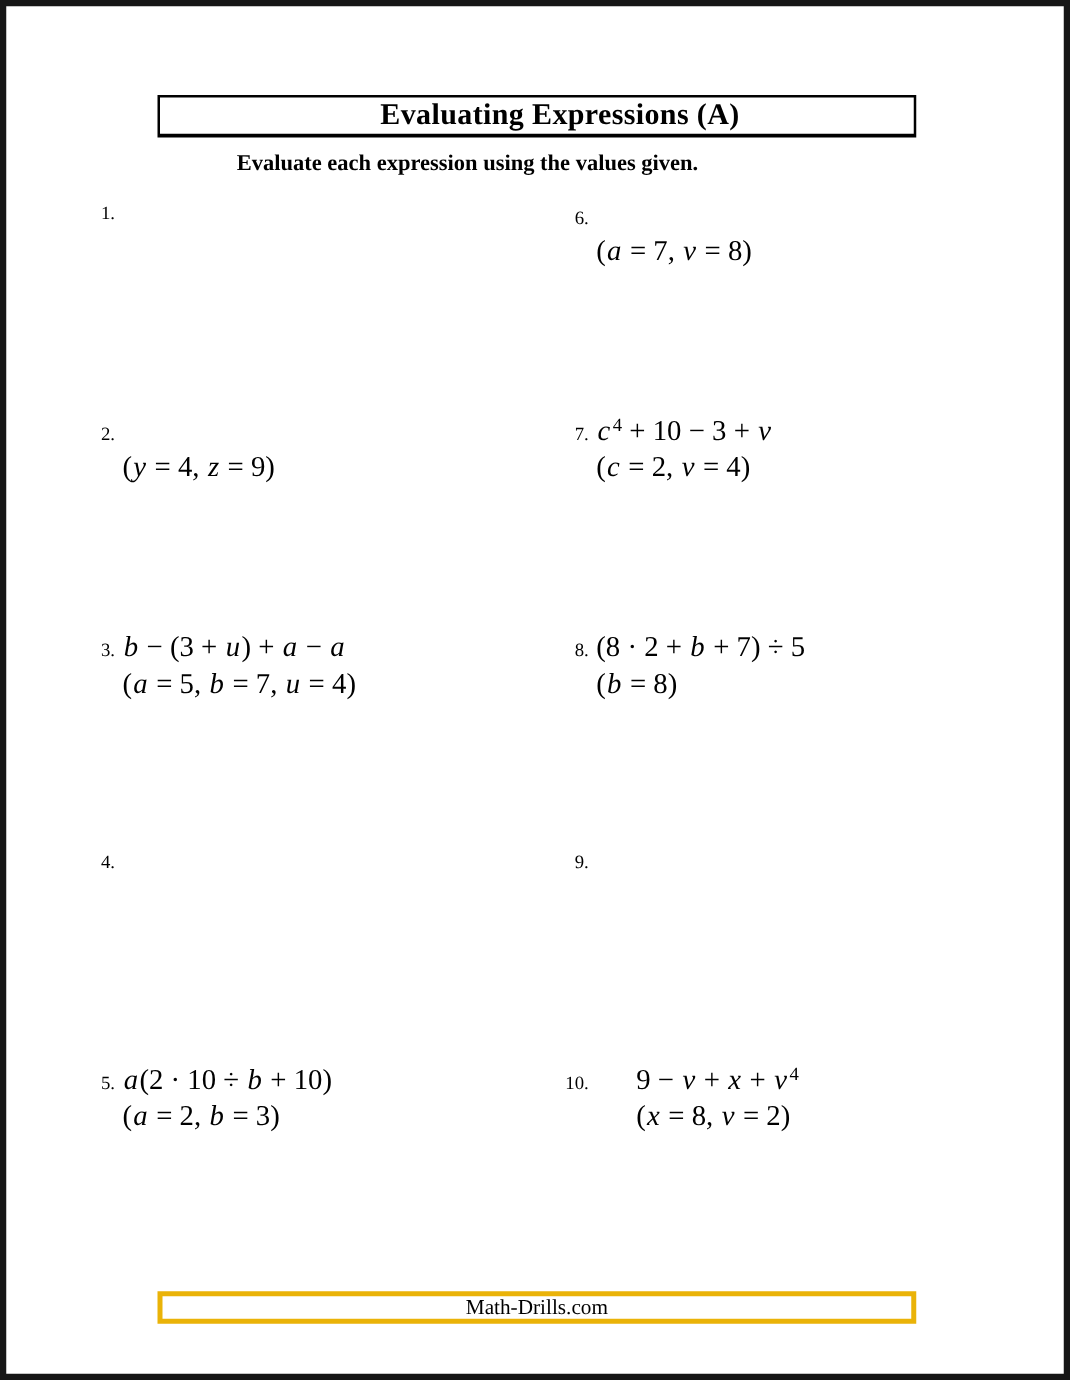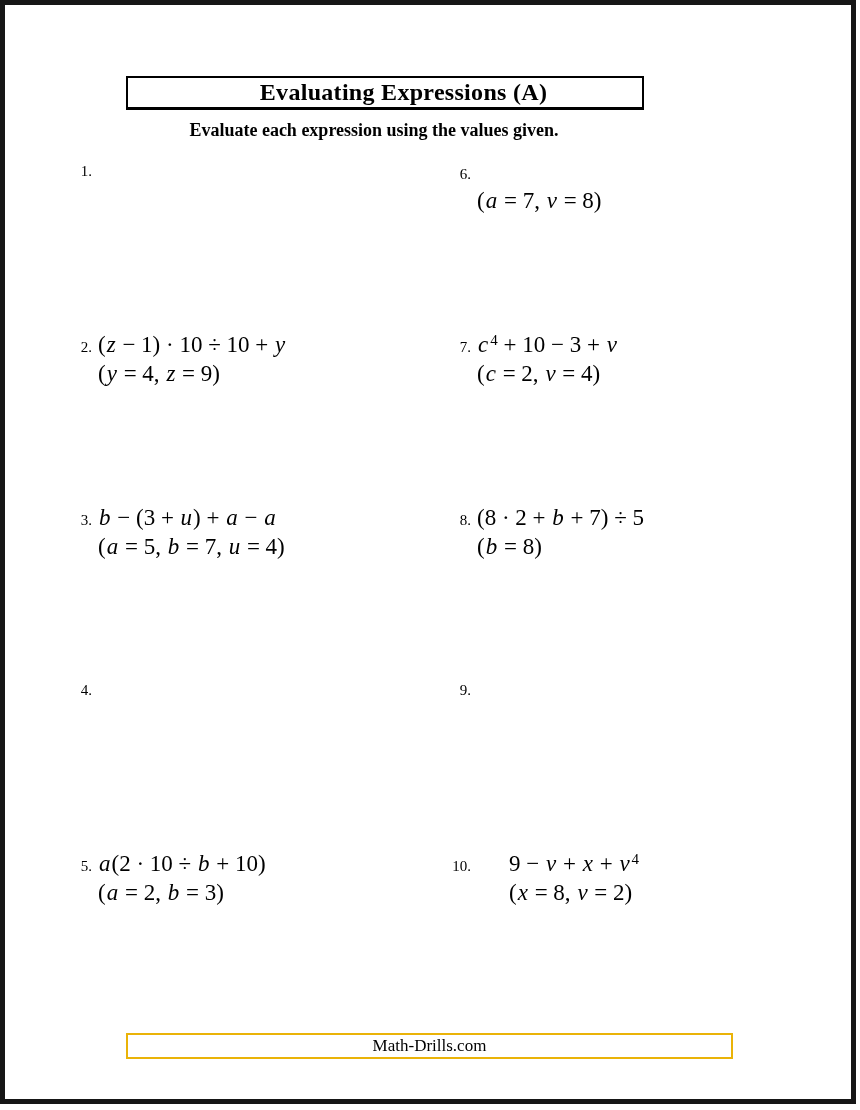--- a/index.html
+++ b/index.html
@@ -23,21 +23,21 @@
     width: 856px;
     height: 1104px;
     border: 5px solid #161616;
     box-sizing: border-box;
     pointer-events: none;
   }
   .title-box {
     position: absolute;
     left: 126px;
     top: 76px;
-    width: 518px;
+    width: 607px;
     height: 34px;
     box-sizing: border-box;
     border: 2px solid #000;
     border-bottom-width: 3px;
     display: flex;
     align-items: center;
     justify-content: center;
     padding-left: 37px;
   }
   .title {
@@ -92,21 +92,21 @@
     vertical-align: 7px;
     margin-left: 1px;
   }
   .footer-box {
     position: absolute;
     left: 126px;
     top: 1033px;
     width: 607px;
     height: 26px;
     box-sizing: border-box;
-    border: 2px solid #eab308;
+    border: 4px solid #eab308;
     display: flex;
     align-items: center;
     justify-content: center;
   }
   .footer-text {
     font-size: 17px;
   }
 </style>
 </head>
 <body>
@@ -119,21 +119,21 @@
   </div>
 
   <p class="subtitle">Evaluate each expression using the values given.</p>
 
   <div class="problems-area" id="problems">
       <div class="problem col-left" style="top: 157px;">
         <span class="pnum">1.</span>
       </div>
       <div class="problem col-left" style="top: 330px;">
         <span class="pnum">2.</span>
-        <span class="pbody"><span class="expr">(<i>z</i> − 1) · 10 ÷ 10 + <i>y</i></span><br><span class="pvalues">(<i>y</i> = 4, <i>z</i> = 9)</span></span>
+        <span class="pbody"><br><span class="pvalues">(<i>y</i> = 4, <i>z</i> = 9)</span></span>
       </div>
       <div class="problem col-left" style="top: 503px;">
         <span class="pnum">3.</span>
         <span class="pbody"><span class="expr"><i>b</i> − (3 + <i>u</i>) + <i>a</i> − <i>a</i></span><br><span class="pvalues">(<i>a</i> = 5, <i>b</i> = 7, <i>u</i> = 4)</span></span>
       </div>
       <div class="problem col-left" style="top: 676px;">
         <span class="pnum">4.</span>
       </div>
       <div class="problem col-left" style="top: 849px;">
         <span class="pnum">5.</span>

